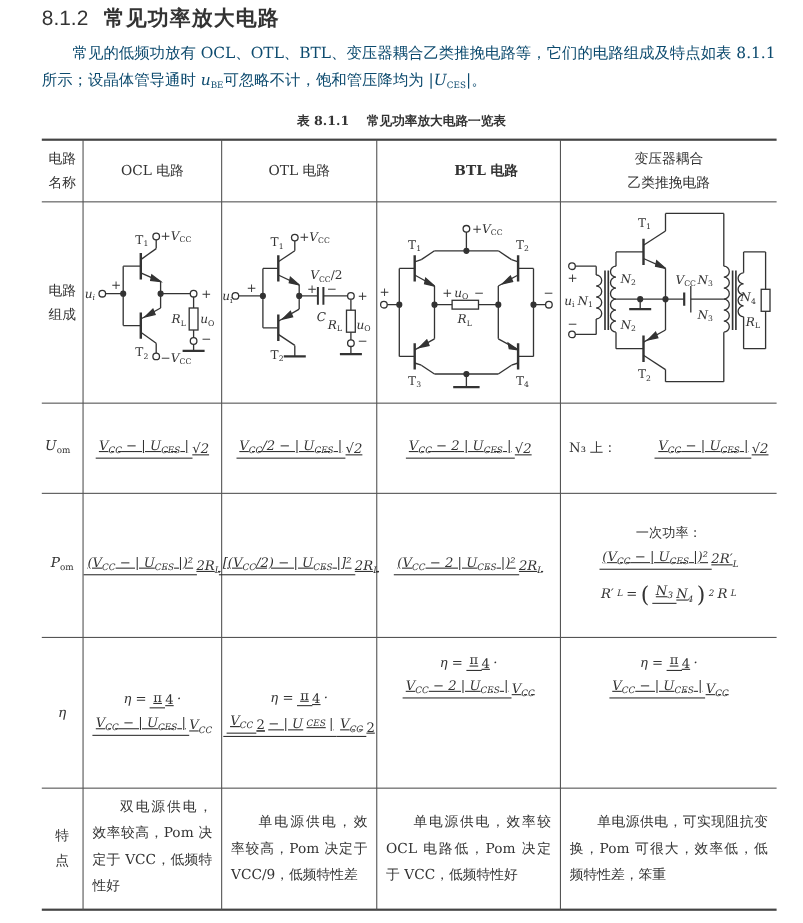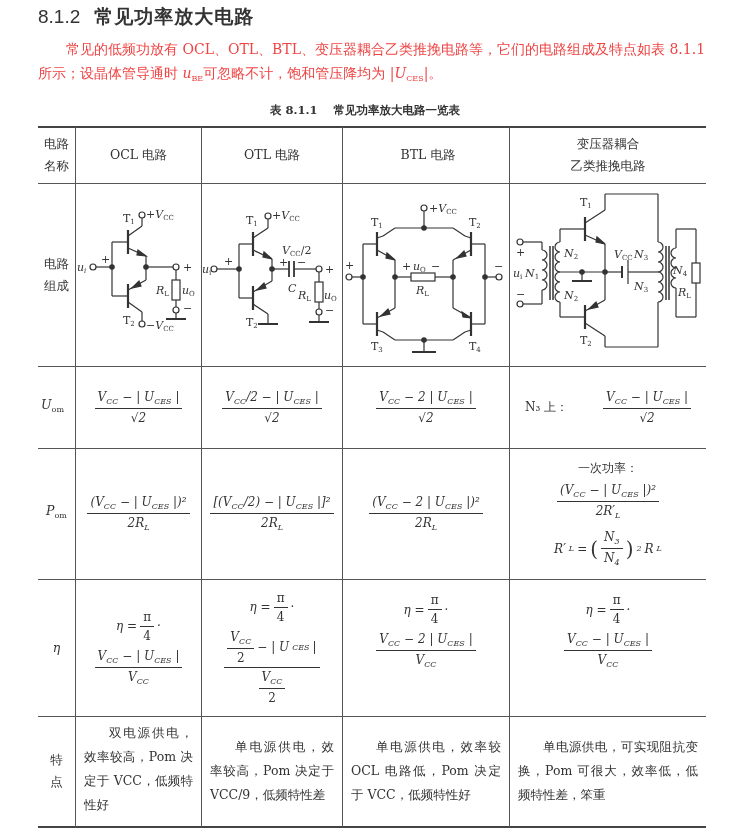--- a/index.html
+++ b/index.html
@@ -2,36 +2,36 @@
 <html><head>
 <meta charset="utf-8">
 <style>
   * { box-sizing: border-box; margin: 0; padding: 0; }
   html, body { width: 730px; height: 839px; background: #ffffff; overflow: hidden; }
   body { position: relative; font-family: "DejaVu Serif", "Liberation Serif", serif; color: #333; }
   .abs { position: absolute; }
   .section-title { left: 38px; top: 4px; font-size: 19px; color: #333; white-space: nowrap; }
   .section-title .num { font-family: "Liberation Sans", sans-serif; font-weight: normal; margin-right: 14px; }
   .section-title .txt { font-weight: bold; letter-spacing: 1px; }
-  .para { left: 38px; top: 37px; width: 668px; font-size: 14px; line-height: 24px; color: #ef4444; text-indent: 28px; }
+  .para { left: 38px; top: 37px; width: 668px; font-size: 14px; line-height: 24px; color: #0c4a6e; text-indent: 28px; }
   .sub { font-size: 8px; vertical-align: -3px; }
   .it { font-style: italic; }
   .table-caption { left: 0; width: 730px; top: 103px; text-align: center; font-size: 11.5px; font-weight: bold; color: #333; }
   .table-caption span { margin: 0 8px; }
 
   .rule { position: absolute; background: #555; }
   .hline { height: 1px; }
   .hline.thick { height: 2px; background: #444; }
   .vline { width: 1px; }
 
   .cell { position: absolute; display: flex; align-items: center; justify-content: center; text-align: center; font-size: 12px; color: #333; }
   .rowhead { flex-direction: column; font-size: 12.5px; line-height: 22px; }
   .hdr { font-size: 12.5px; line-height: 22px; flex-direction: column; }
 
-  .frac { display: inline-flex; flex-direction: column; align-items: center; vertical-align: middle; font-size: 12px; font-style: italic; }
+  .frac { display: inline-flex; flex-direction: row; align-items: center; vertical-align: middle; font-size: 12px; font-style: italic; text-decoration: underline; }
   .frac .n { padding: 0 3px 2px; border-bottom: 1px solid #333; white-space: nowrap; }
   .frac .d { padding-top: 2px; white-space: nowrap; }
   .eq-block { display: flex; flex-direction: column; align-items: center; gap: 6px; font-style: italic; font-size: 12px; }
   .feat { justify-content: flex-start; align-items: center; text-align: justify; padding: 0 8px; font-size: 12.5px; line-height: 24px; text-indent: 25px; }
   svg text { font-family: "DejaVu Serif", serif; }
 </style>
 </head>
 <body>
 
 <div class="abs section-title">
@@ -63,21 +63,21 @@
 <div class="cell rowhead" style="left:38px;top:127px;width:37px;height:56px;">
   <span>电路</span>
   <span>名称</span>
 </div>
 <div class="cell hdr" style="left:76px;top:127px;width:125px;height:56px;">
     <span>OCL 电路</span>
   </div>
 <div class="cell hdr" style="left:202px;top:127px;width:140px;height:56px;">
     <span>OTL 电路</span>
   </div>
-<div class="cell hdr" style="left:345px;top:127px;width:166px;height:56px;">
+<div class="cell hdr" style="left:359px;top:127px;width:166px;height:56px;font-weight:bold;">
     <span>BTL 电路</span>
   </div>
 <div class="cell hdr" style="left:510px;top:127px;width:196px;height:56px;">
   <span>变压器耦合</span>
   <span>乙类推挽电路</span>
 </div>
 
 <div class="cell rowhead" style="left:38px;top:183px;width:37px;height:183px;">
   <span>电路</span>
   <span>组成</span>

